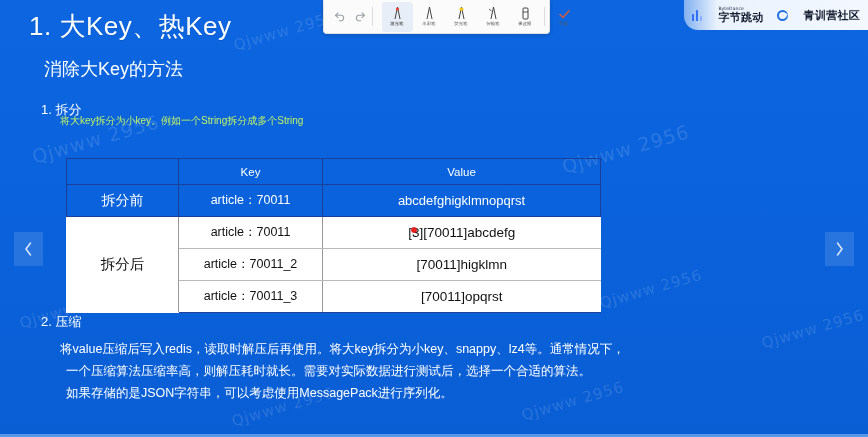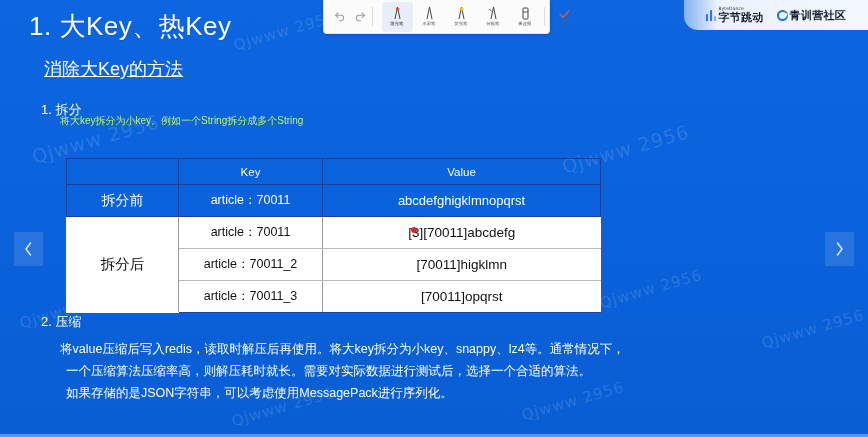--- a/index.html
+++ b/index.html
@@ -93,21 +93,20 @@
     letter-spacing: 0.5px;
     white-space: nowrap;
     text-shadow: 0 1px 1px rgba(0,0,0,0.10);
   }
   #subtitle {
     position: absolute;
     left: 44px; top: 57px;
     font-size: 18px;
     color: #ffffff;
     white-space: nowrap;
-    text-decoration: underline;
   }
 
   #sec1-head {
     position: absolute;
     left: 41px; top: 101px;
     font-size: 13px;
     color: #ffffff;
     white-space: nowrap;
   }
   #sec1-body {
@@ -218,21 +217,21 @@
     position: absolute;
     right: 0; top: 0;
     width: 184px; height: 30px;
     background: linear-gradient(90deg, rgba(226,238,252,0.55) 0%, #eaf2fd 18%, #f3f8ff 100%);
     border-bottom-left-radius: 14px;
     display: flex; align-items: center; justify-content: center;
     gap: 13px;
     z-index: 25;
   }
   .brand {
-    display: flex; align-items: center; gap: 2px;
+    display: flex; align-items: center; gap: 16px;
   }
   .bd-bars { display: flex; align-items: flex-end; gap: 1.5px; height: 12px; }
   .bd-bars i { width: 2.5px; background: #3370ff; display: block; border-radius: 0.5px; }
   .bd-bars i:nth-child(1) { height: 7px; }
   .bd-bars i:nth-child(2) { height: 11px; }
   .bd-bars i:nth-child(3) { height: 5px; background: #8ab0ff; }
   .bd-text { display: flex; flex-direction: column; line-height: 1; }
   .bd-en { font-size: 4.5px; color: #26324a; letter-spacing: 0.1px; font-family: "DejaVu Sans", sans-serif; }
   .bd-cn { font-size: 11px; color: #121b2e; font-weight: bold; letter-spacing: 0.3px; }
   .qx-ring {

